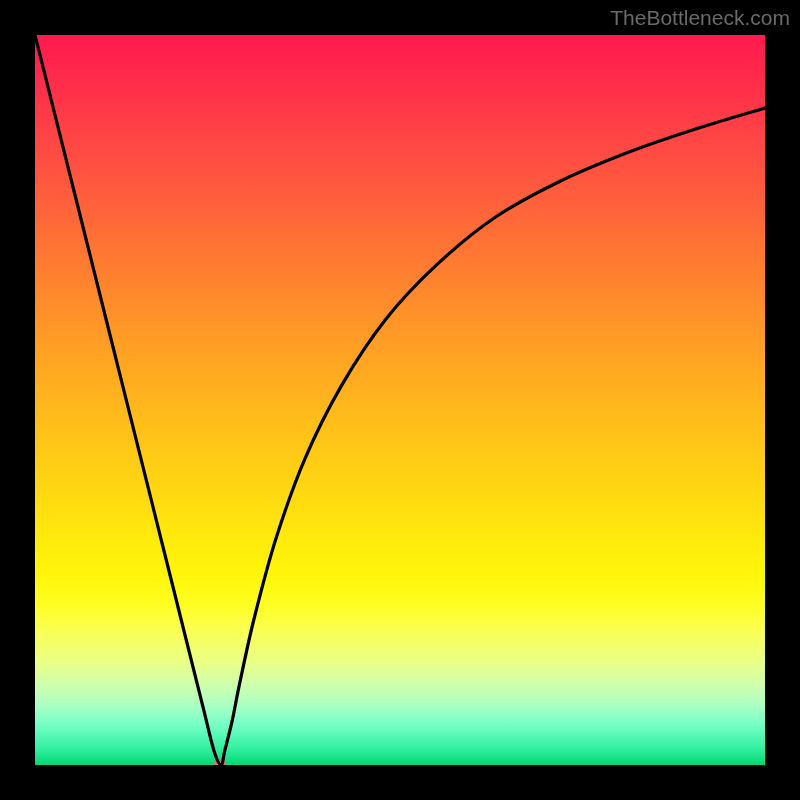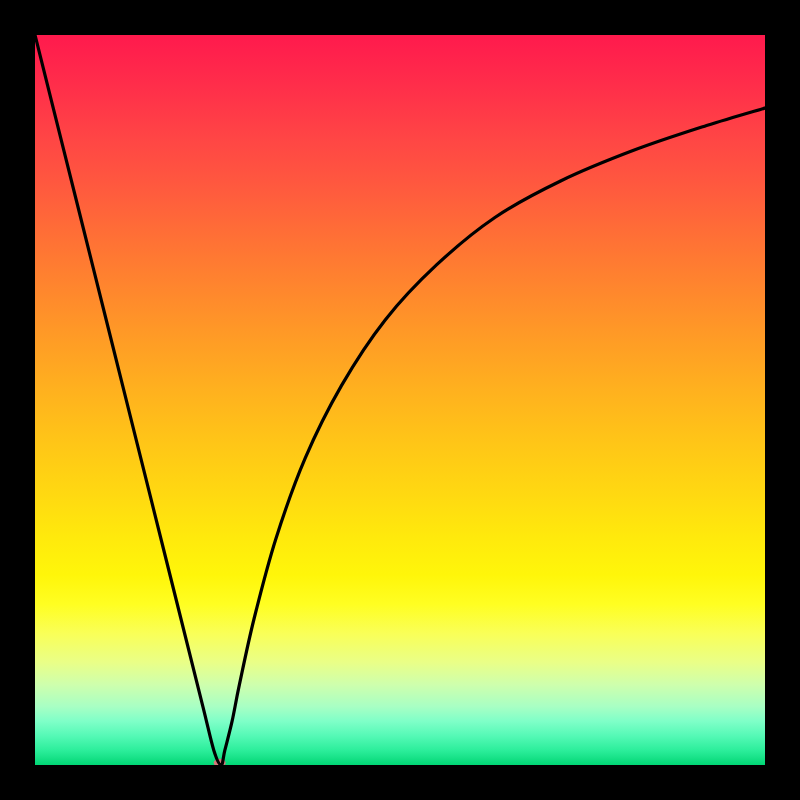--- a/index.html
+++ b/index.html
@@ -73,13 +73,14 @@
   <div class="plot-area">
     <svg class="curve-svg" viewBox="0 0 730 730" preserveAspectRatio="none">
       <g>
           <ellipse cx="184.69" cy="727.81" rx="6" ry="4" fill="#d6757a"></ellipse>
         </g>
       <g>
           <path d="M 0.00 0.00 C 4.87 19.47, 19.47 77.87, 29.20 116.80 C 38.93 155.73, 48.67 194.67, 58.40 233.60 C 68.13 272.53, 77.87 311.47, 87.60 350.40 C 97.33 389.33, 107.07 428.27, 116.80 467.20 C 126.53 506.13, 137.48 549.93, 146.00 584.00 C 154.52 618.07, 162.43 649.70, 167.90 671.60 C 173.38 693.50, 175.81 705.67, 178.85 715.40 C 181.89 725.13, 184.32 730.00, 186.15 730.00 C 187.98 730.00, 187.98 722.70, 189.80 715.40 C 191.63 708.10, 194.67 697.15, 197.10 686.20 C 199.53 675.25, 200.75 666.73, 204.40 649.70 C 208.05 632.67, 212.92 608.33, 219.00 584.00 C 225.08 559.67, 232.38 530.47, 240.90 503.70 C 249.42 476.93, 259.15 448.95, 270.10 423.40 C 281.05 397.85, 293.22 373.52, 306.60 350.40 C 319.98 327.28, 334.58 304.77, 350.40 284.70 C 366.22 264.63, 383.25 246.98, 401.50 229.95 C 419.75 212.92, 439.22 196.49, 459.90 182.50 C 480.58 168.51, 502.48 157.19, 525.60 146.00 C 548.72 134.81, 574.27 124.59, 598.60 115.34 C 622.93 106.09, 649.70 97.58, 671.60 90.52 C 693.50 83.46, 720.27 75.92, 730.00 73.00" fill="none" stroke="#000" stroke-width="3.2" stroke-linecap="round" stroke-linejoin="round"></path>
         </g>
     </svg>
   </div>
+  <div class="watermark">TheBottleneck.com</div>
 </div>
 
 </body></html>

